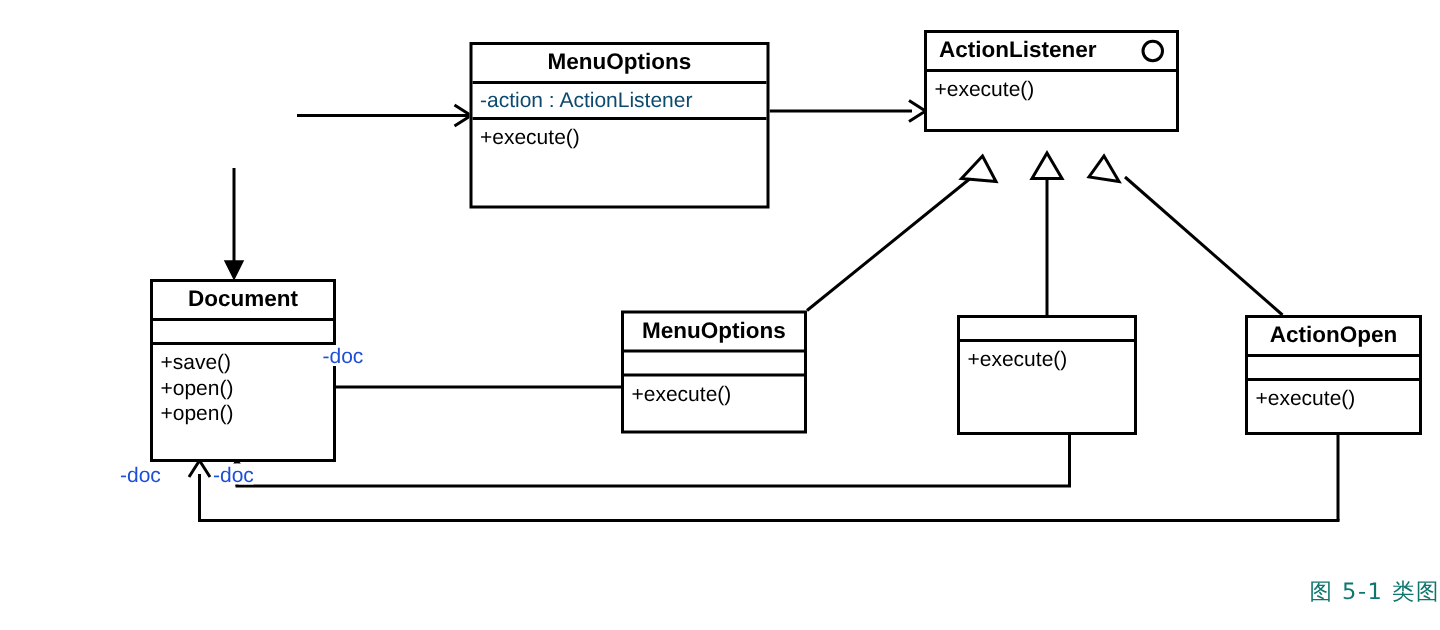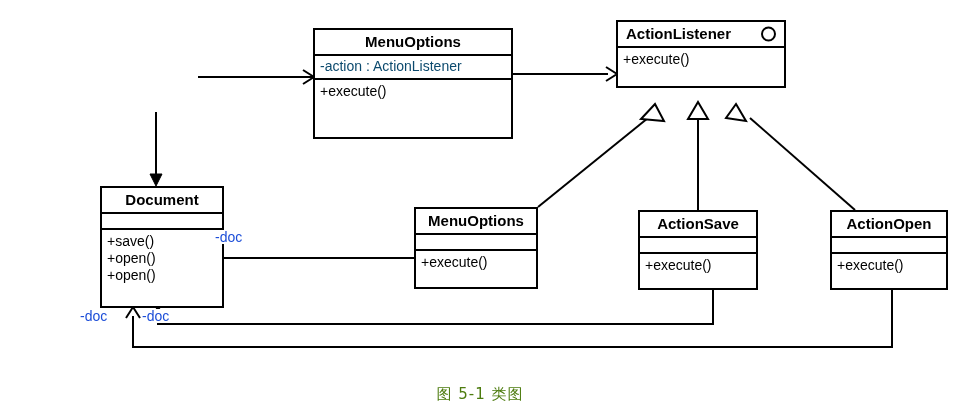--- a/index.html
+++ b/index.html
@@ -104,23 +104,23 @@
     top: 0;
     width: 960px;
     height: 420px;
     z-index: 3;
     pointer-events: none;
   }
   
   .caption {
     position: absolute;
     width: 100%;
-    text-align: center;
+    text-align: right;
     font-size: 15px;
-    color: #4d7c0f;
+    color: #0f766e;
     font-family: "DejaVu Sans", sans-serif;
     letter-spacing: 1px;
   }
 </style>
 </head>
 <body>
 
 <div id="canvas">
 
   <svg class="svg-layer" viewBox="0 0 960 420">
@@ -201,21 +201,20 @@
 
   <div class="uml-class" style="left:414px; top:207px; width:124px; height:82px;">
     <div class="uml-name">MenuOptions</div>
     <div class="uml-attrs empty"></div>
     <div class="uml-ops">
       <div>+execute()</div>
     </div>
   </div>
 
   <div class="uml-class" style="left:638px; top:210px; width:120px; height:80px;">
-    <div class="uml-name">ActionSave</div>
     <div class="uml-attrs empty"></div>
     <div class="uml-ops">
       <div>+execute()</div>
     </div>
   </div>
 
   <div class="uml-class" style="left:830px; top:210px; width:118px; height:80px;">
     <div class="uml-name">ActionOpen</div>
     <div class="uml-attrs empty"></div>
     <div class="uml-ops">

